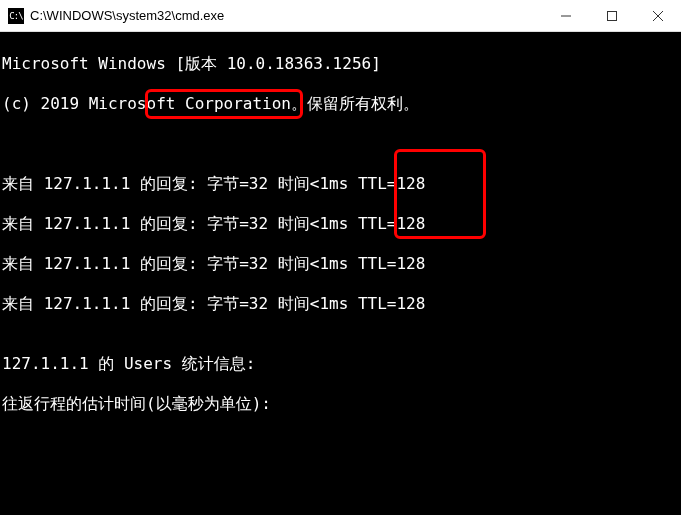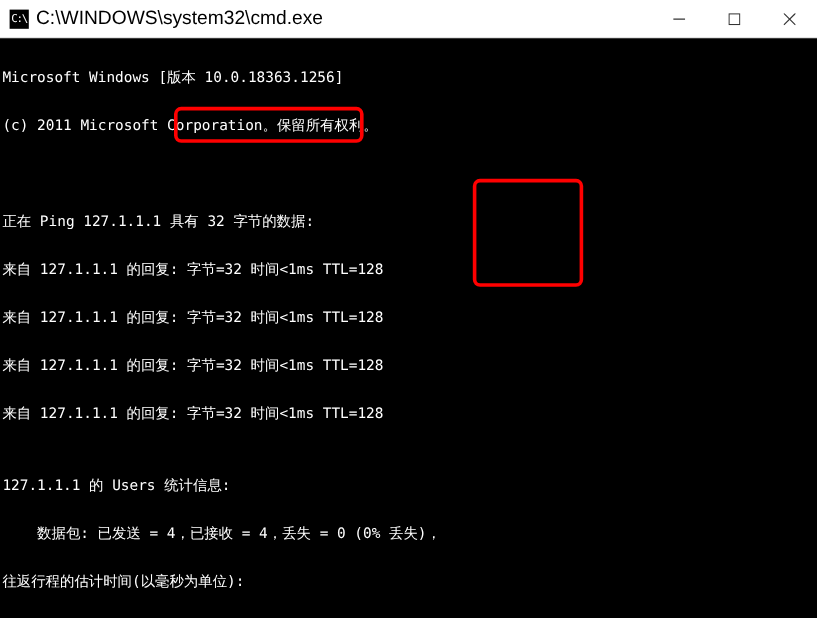--- a/index.html
+++ b/index.html
@@ -37,21 +37,21 @@
       font-size: 9px;
       display: flex;
       align-items: center;
       justify-content: center;
       margin-right: 6px;
       font-family: Consolas, monospace;
       letter-spacing: -1px;
     }
     .titlebar-title {
       flex: 1;
-      font-size: 16px;
+      font-size: 13px;
       color: #000;
       font-family: "Segoe UI", sans-serif;
     }
     .titlebar-buttons {
       display: flex;
       height: 100%;
     }
     .titlebar-btn {
       width: 46px;
       height: 32px;
@@ -59,21 +59,21 @@
       align-items: center;
       justify-content: center;
       font-size: 10px;
       color: #333;
       cursor: pointer;
     }
     .terminal {
       flex: 1;
       background: #000;
       color: #fff;
-      font-size: 12px;
+      font-size: 16px;
       line-height: 20px;
       padding: 2px 2px;
       font-family: "NSimSun", Consolas, monospace;
       white-space: pre;
       position: relative;
       overflow: hidden;
     }
     .line {
       display: block;
       white-space: pre;
@@ -120,31 +120,29 @@
       <div class="titlebar-btn close">
         <svg width="10" height="10" viewBox="0 0 10 10">
             <line x1="0" y1="0" x2="10" y2="10" stroke="#333" stroke-width="1"></line>
             <line x1="10" y1="0" x2="0" y2="10" stroke="#333" stroke-width="1"></line>
           </svg>
       </div>
     </div>
   </div>
   <div class="terminal">
 <span class="line">Microsoft Windows [版本 10.0.18363.1256]</span>
-<span class="line">(c) 2011 Microsoft Corporation。保留所有权利。</span>
+<span class="line">(c) 2019 Microsoft Corporation。保留所有权利。</span>
 <span class="line"></span>
 <span class="line"></span>
-<span class="line">正在 Ping 127.1.1.1 具有 32 字节的数据:</span>
 <span class="line">来自 127.1.1.1 的回复: 字节=32 时间&lt;1ms TTL=128</span>
 <span class="line">来自 127.1.1.1 的回复: 字节=32 时间&lt;1ms TTL=128</span>
 <span class="line">来自 127.1.1.1 的回复: 字节=32 时间&lt;1ms TTL=128</span>
 <span class="line">来自 127.1.1.1 的回复: 字节=32 时间&lt;1ms TTL=128</span>
 <span class="line"></span>
 <span class="line">127.1.1.1 的 Users 统计信息:</span>
-<span class="line">    数据包: 已发送 = 4，已接收 = 4，丢失 = 0 (0% 丢失)，</span>
 <span class="line">往返行程的估计时间(以毫秒为单位):</span>
 
 <span class="line"></span>
 
     <div class="highlight-box-1"></div>
     <div class="highlight-box-2"></div>
   </div>
 </div>
 
 </body></html>

